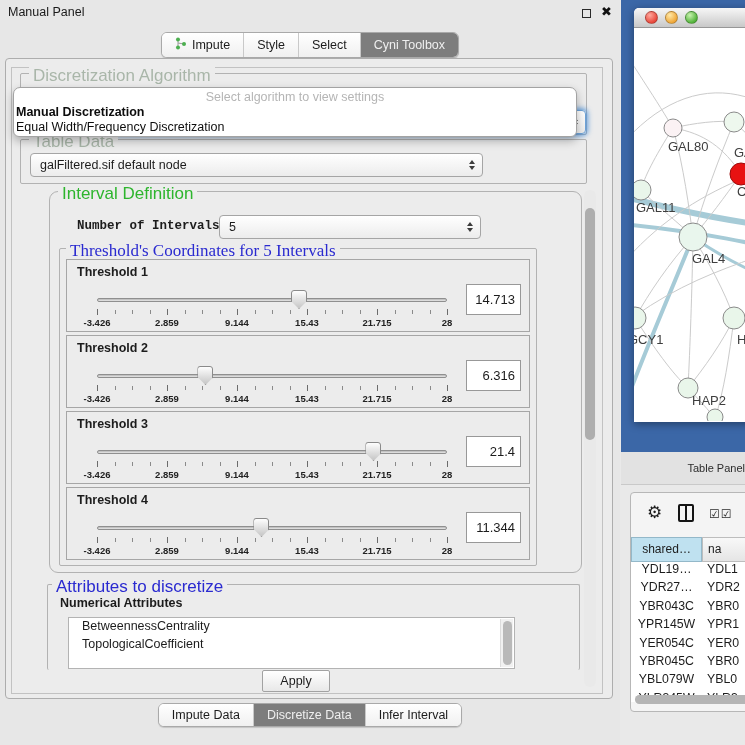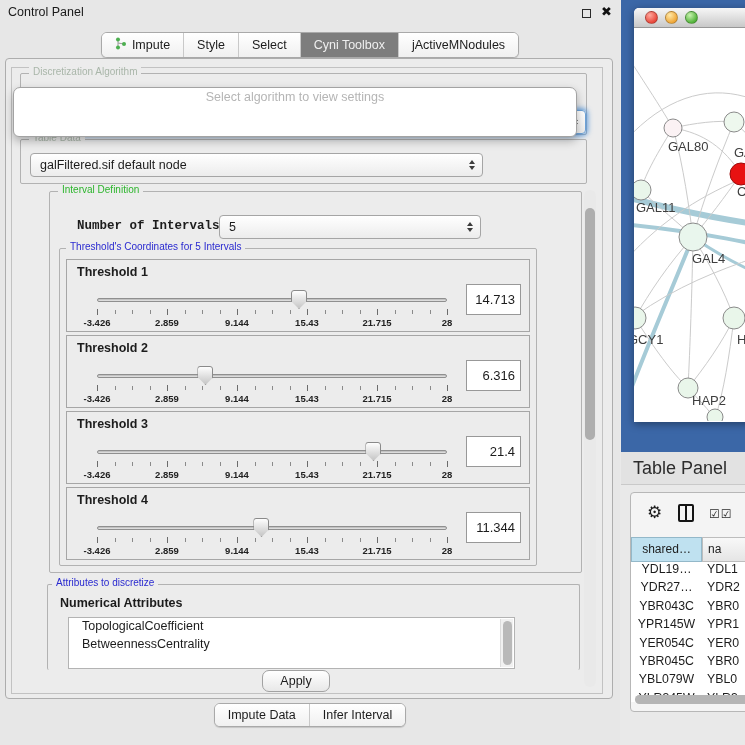--- a/index.html
+++ b/index.html
@@ -18,21 +18,21 @@
   .tabbar-bottom { top:703px; }
   .tabgroup { display:flex; border:1px solid #a9a9a9; border-radius:6px; overflow:hidden; background:#fff; box-shadow:0 1px 1px rgba(0,0,0,.15); }
   .tab { padding:4px 13px; font-size:12.5px; background:linear-gradient(#ffffff,#f0f0f0); border-left:1px solid #c9c9c9; display:flex; align-items:center; gap:5px; white-space:nowrap; cursor:default; }
   .tab:first-child { border-left:none; }
   .tab.selected { background:#7d7d7d; color:#efefef; }
 
   .cp-main { position:absolute; left:5px; top:58px; width:608px; height:641px; border:1px solid #adadad; border-radius:4px; background:#ececec; }
   .inner-panel { position:absolute; left:5px; top:8px; width:592px; height:627px; border:1px solid #c2c2c2; background:#ececec; }
 
   .group { position:absolute; border:1px solid #b2b2b2; border-radius:2px; }
-  .group-title { position:absolute; top:-8px; left:8px; background:#ececec; padding:0 4px; font-size:10px; white-space:nowrap; }
+  .group-title { position:absolute; top:-8px; left:8px; background:#ececec; padding:0 4px; font-size:17px; white-space:nowrap; }
   .t-faint { color:#a9b6a9; }
   .t-green { color:#2db52d; }
   .t-blue  { color:#2a2ad0; }
 
   .combo { position:relative; background:linear-gradient(#ffffff,#ececec); border:1px solid #a5a5a5; border-radius:4px; font-size:12.5px; line-height:22px; padding-left:9px; height:24px; overflow:hidden; white-space:nowrap; }
   .combo .spin { position:absolute; right:7px; top:50%; transform:translateY(-50%); display:flex; flex-direction:column; gap:2px; }
   .spin i { display:block; width:0; height:0; border-left:3.5px solid transparent; border-right:3.5px solid transparent; }
   .spin .up { border-bottom:4.5px solid #3c3c3c; }
   .spin .dn { border-top:4.5px solid #3c3c3c; }
   .combo.focused { border-color:#6ea3d8; box-shadow:0 0 5px 2px rgba(74,144,217,.8); }
@@ -59,37 +59,37 @@
   .tlabel { position:absolute; transform:translateX(-50%); font-size:9.5px; font-weight:bold; color:#222; white-space:nowrap; }
   .vfield { position:absolute; right:8px; top:24px; width:55px; height:31px; background:#fff; border:1px solid #989898; font-size:13px; text-align:right; line-height:29px; padding-right:5px; }
 
   
   .listbox { position:absolute; background:#fff; border:1px solid #b3b3b3; overflow:hidden; }
   .list-item { font-size:12.5px; line-height:17.5px; padding-left:13px; white-space:nowrap; }
   .vsb { position:absolute; top:1px; bottom:1px; right:1px; width:13px; background:#f1f1f1; border-left:1px solid #ddd; }
   .vsb-thumb { position:absolute; left:2px; width:9px; border-radius:5px; background:#b9b9b9; }
 
   .apply-row { position:absolute; left:0; right:22px; top:602px; text-align:center; }
-  .btn { display:inline-block; padding:3px 17px; font-size:12.5px; background:linear-gradient(#ffffff,#e8e8e8); border:1px solid #a2a2a2; border-radius:7px; }
+  .btn { display:inline-block; padding:3px 17px; font-size:12.5px; background:linear-gradient(#ffffff,#e8e8e8); border:1px solid #a2a2a2; border-radius:2px; }
 
   .panel-scroll { position:absolute; right:6px; top:122px; bottom:6px; width:12px; background:#e9e9e9; border-radius:6px; }
   .panel-scroll-thumb { position:absolute; left:1px; top:18px; width:10px; height:232px; background:#aeaeae; border-radius:6px; }
 
   
   .right-region { position:absolute; left:620px; top:0; width:125px; height:745px; background:#e9e9e9; overflow:hidden; }
   .blue-frame { position:absolute; left:1px; top:0; width:148px; height:452px; }
   .net-window { position:absolute; left:13px; top:8px; width:190px; height:414px; background:#fff; border-radius:5px 5px 0 0; box-shadow:0 2px 8px rgba(0,0,0,.4); }
   .net-titlebar { height:20px; background:linear-gradient(#f7f7f7,#c8c8c8); border-bottom:1px solid #979797; border-radius:5px 5px 0 0; display:flex; align-items:center; gap:7px; padding-left:11px; }
   .light { width:13px; height:13px; border-radius:50%; border:0.5px solid rgba(0,0,0,.25); }
   .light.red    { background:radial-gradient(circle at 35% 30%, #ffa89d, #e9493c 70%); }
   .light.yellow { background:radial-gradient(circle at 35% 30%, #ffe9a8, #f0a83a 70%); }
   .light.green  { background:radial-gradient(circle at 35% 30%, #c9f3b0, #54b43c 70%); }
   .net-canvas { position:relative; height:393px; overflow:hidden; }
 
-  .tp-bar { position:absolute; left:1px; top:452px; width:124px; height:33px; background:#e2e2e2; border-bottom:1px solid #c9c9c9; font-size:18px; line-height:33px; padding-left:12px; color:#2c2c2c; }
+  .tp-bar { position:absolute; left:1px; top:452px; width:124px; height:33px; background:#e2e2e2; border-bottom:1px solid #c9c9c9; font-size:11px; line-height:33px; padding-left:12px; color:#2c2c2c;text-align:right; }
   .tp-box { position:absolute; left:10px; top:492px; width:190px; height:220px; background:#f4f4f4; border:1px solid #b7b7b7; border-radius:4px; }
   .tp-toolbar { position:relative; height:44px; }
   .gear { position:absolute; left:16px; top:11px; font-family:"DejaVu Sans",sans-serif; font-size:17px; color:#1d1d1d; line-height:1; }
   .colicon { position:absolute; left:47px; top:11px; width:16px; height:18px; border:2px solid #141414; border-radius:2px; }
   .colicon::after { content:""; position:absolute; left:5px; top:0; bottom:0; width:2px; background:#141414; }
   .checks { position:absolute; left:78px; top:14px; font-family:"DejaVu Sans",sans-serif; font-size:12px; letter-spacing:1px; color:#2a2a2a; }
   .tp-header { display:flex; height:25px; font-size:12px; }
   .tp-header .hc { border:1px solid #bdbdbd; background:linear-gradient(#f8f8f8,#e5e5e5); line-height:23px; overflow:hidden; white-space:nowrap; }
   .tp-header .hc.sel { background:#bfe1f0; border-color:#93b8c9; text-align:center; }
   .tp-rows { height:140px; overflow:hidden; background:#fff; }
@@ -99,21 +99,21 @@
   .tp-cell.c2 { width:120px; padding-left:5px; }
   .hscroll { position:absolute; left:4px; right:4px; bottom:7px; height:9px; background:#e7e7e7; border-radius:5px; }
   .hscroll-thumb { position:absolute; left:0; top:0; height:9px; width:88%; background:#b5b5b5; border-radius:5px; }
 
   svg text { font-family:"Liberation Sans",sans-serif; }
 </style>
 </head>
 <body>
 
 <div class="control-panel">
-  <div class="cp-title">Control Panel</div>
+  <div class="cp-title">Manual Panel</div>
   <div class="win-buttons">
     <div class="win-sq"></div>
     <div class="win-x">✖</div>
   </div>
 
   <div class="tabbar tabbar-top">
       <div class="tabgroup" id="top-tabs">
         <div class="tab">
           <span><svg width="12" height="13" viewBox="0 0 12 13">
               <line x1="3" y1="3" x2="3" y2="10" stroke="#9a9a9a"></line>
@@ -126,23 +126,20 @@
         </div>
         <div class="tab">
           <span>Style</span>
         </div>
         <div class="tab">
           <span>Select</span>
         </div>
         <div class="tab selected">
           <span>Cyni Toolbox</span>
         </div>
-        <div class="tab">
-          <span>jActiveMNodules</span>
-        </div>
       </div>
     </div>
 
   <div class="cp-main">
     <div class="inner-panel">
 
       <div class="group" style="left:8px; top:5px; width:567px; height:62px;">
         <span class="group-title t-faint">Discretization Algorithm</span>
         <div class="combo focused" style="position:absolute; left:9px; top:36px; width:556px;">
           <span class="spin">
@@ -156,32 +153,32 @@
         <span class="group-title t-faint">Table Data</span>
         <div class="combo" style="position:absolute; left:9px; top:13px; width:453px;">
           <span>galFiltered.sif default node</span>
           <span class="spin">
               <i class="up"></i>
               <i class="dn"></i>
             </span>
         </div>
       </div>
 
-      <div class="group" style="left:37px; top:123px; width:533px; height:382px;">
+      <div class="group" style="left:37px; top:123px; width:533px; height:382px;border-radius:9px;">
         <span class="group-title t-green">Interval Definition</span>
         <div class="bold-label" style="position:absolute; left:27px; top:27px;font-family:Liberation Mono, monospace;">Number of Intervals</div>
         <div class="combo" style="position:absolute; left:169px; top:23px; width:262px;">
           <span>5</span>
           <span class="spin">
               <i class="up"></i>
               <i class="dn"></i>
             </span>
         </div>
         <div class="group" style="left:9px; top:56px; width:478px; height:318px; padding-top:10px;">
-          <span class="group-title t-blue" style="left:6px;">Threshold's Coordinates for 5 Intervals</span>
+          <span class="group-title t-blue" style="left:6px;font-family:Liberation Serif, serif;">Threshold's Coordinates for 5 Intervals</span>
           <div id="threshold-boxes">
               <div class="tbox">
                 <div class="tbox-title">Threshold 1</div>
                 <div class="slider-zone">
                   <div class="track"></div>
                   <div class="ticks">
                     <span class="tick major" style="left: 0%;"></span>
                     <span class="tick minor" style="left: 5%;"></span>
                     <span class="tick minor" style="left: 10%;"></span>
                     <span class="tick minor" style="left: 15%;"></span>
@@ -334,45 +331,52 @@
               </div>
             </div>
         </div>
       </div>
 
       <div class="group" style="left:35px; top:516px; width:533px; height:86px; border-bottom:none;">
         <span class="group-title t-blue" style="left:4px;">Attributes to discretize</span>
         <div class="bold-label" style="position:absolute; left:12px; top:11px;">Numerical Attributes</div>
         <div class="listbox" style="left:20px; top:32px; width:447px; height:52px;">
           <div id="attr-items">
+              <div class="list-item">BetweennessCentrality</div>
               <div class="list-item">TopologicalCoefficient</div>
-              <div class="list-item">BetweennessCentrality</div>
             </div>
           <div class="vsb">
               <div class="vsb-thumb" style="top:2px; height:44px;"></div>
             </div>
         </div>
       </div>
 
       <div class="apply-row"><span class="btn">Apply</span></div>
 
       <div class="panel-scroll">
           <div class="panel-scroll-thumb"></div>
         </div>
     </div>
   </div>
 
   <div class="popup">
     <div class="popup-hint">Select algorithm to view settings</div>
+    <div id="popup-items">
+        <div class="popup-item bold">Manual Discretization</div>
+        <div class="popup-item">Equal Width/Frequency Discretization</div>
+      </div>
   </div>
 
   <div class="tabbar tabbar-bottom">
       <div class="tabgroup" id="bottom-tabs">
         <div class="tab">
           <span>Impute Data</span>
+        </div>
+        <div class="tab selected">
+          <span>Discretize Data</span>
         </div>
         <div class="tab">
           <span>Infer Interval</span>
         </div>
       </div>
     </div>
 </div>
 
 <div class="right-region">
   <div class="blue-frame" id="blue-frame" style="background: rgb(59, 103, 167);">

